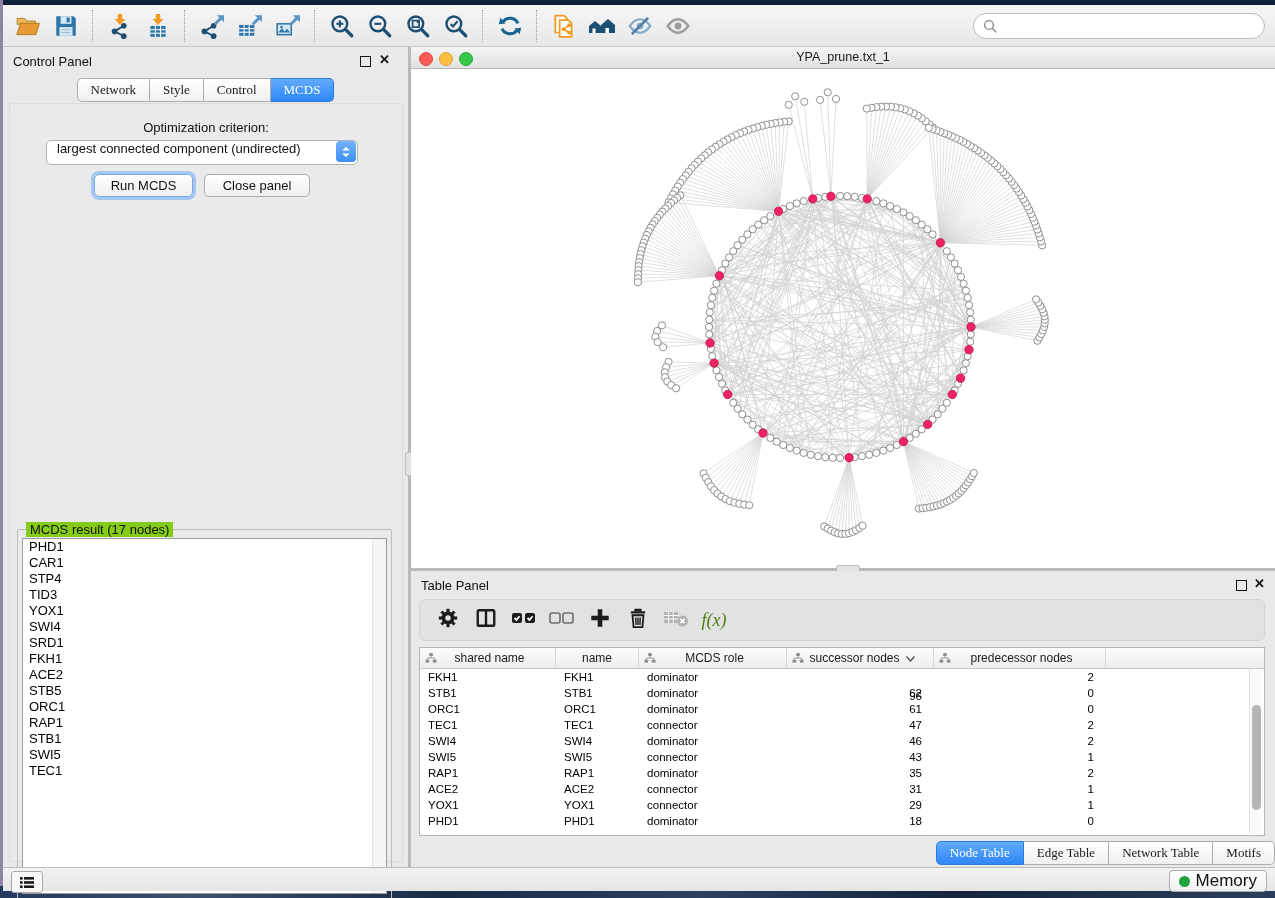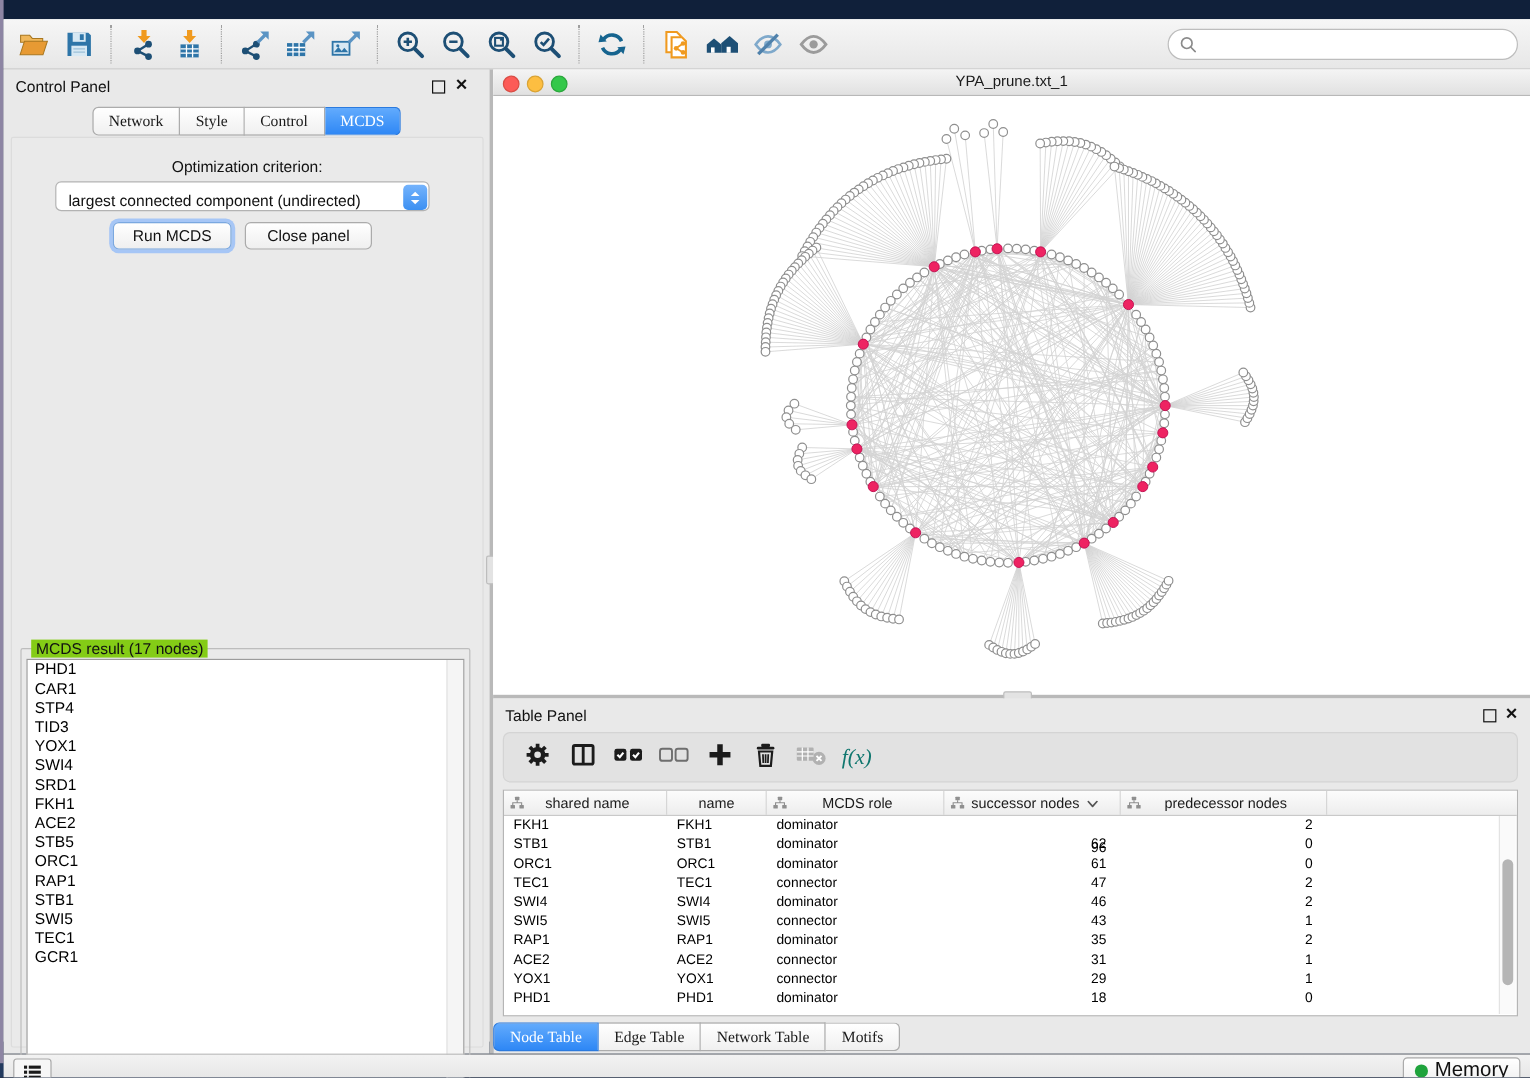--- a/index.html
+++ b/index.html
@@ -1,20 +1,20 @@
 <!DOCTYPE html>
 <html><head>
 <meta charset="utf-8">
 <style>
   html,body{margin:0;padding:0;background:#0e1a30;font-family:"Liberation Sans",sans-serif;}
   #stage{position:relative;width:1275px;height:898px;overflow:hidden;background:#10203a;}
   #wall-left{position:absolute;left:0;top:0;width:3px;height:888px;background:#8d85a3;}
   #desktop{position:absolute;left:0;top:886px;width:1275px;height:12px;
     background:linear-gradient(90deg,#233a5e,#3c5170 15%,#1a2b47 35%,#2c4161 55%,#16243d 75%,#2a3e5c);}
-  #window{position:absolute;left:3px;top:16px;width:1272px;height:852px;background:#ececec;}
+  #window{position:absolute;left:3px;top:5px;width:1272px;height:852px;background:#ececec;}
 
   
   #toolbar{position:absolute;left:0;top:0;width:1272px;height:42px;
     background:linear-gradient(#f6f6f6,#e7e7e7);border-bottom:1px solid #c6c6c6;
     display:flex;align-items:center;padding:0 6px;box-sizing:border-box;}
   #toolbar-groups{display:flex;align-items:center;}
   .tool-btn{width:38px;height:34px;display:flex;align-items:center;justify-content:center;cursor:pointer;}
   .tool-btn svg{display:block;}
   .tool-sep{width:1px;height:32px;border-left:1px dotted #9f9f9f;margin:0 7px;}
   #search-box{position:absolute;right:10px;top:8px;width:292px;height:26px;background:#fff;
@@ -34,21 +34,21 @@
     padding:3px 13px;font-size:13px;color:#1a1a1a;cursor:pointer;white-space:nowrap;}
   .seg .tab:first-child{border-left:1px solid #acacac;border-radius:5px 0 0 5px;}
   .seg .tab:last-child{border-radius:0 5px 5px 0;}
   .seg .tab.active{background:linear-gradient(#62abfd,#2e87f5);color:#fff;border-color:#2b7ade;}
   #control-tabs-wrap{position:absolute;left:0;top:31px;width:100%;text-align:center;}
 
   #cp-inner{position:absolute;left:6px;top:56px;width:392px;height:757px;background:#eaeaea;
     border:1px solid #dcdcdc;border-radius:2px;}
   #opt-label{position:absolute;left:0;top:16px;width:100%;text-align:center;font-size:13px;color:#111;}
   #criterion-select{position:absolute;left:36px;top:36px;width:312px;height:25px;background:#fff;
-    border:1px solid #b3b3b3;border-radius:5px;display:flex;align-items:flex-end;cursor:pointer;box-sizing:border-box;}
+    border:1px solid #b3b3b3;border-radius:5px;display:flex;align-items:flex-start;cursor:pointer;box-sizing:border-box;}
   #criterion-select .sel-text{font-size:13px;color:#111;padding-left:10px;flex:1;white-space:nowrap;}
   #criterion-select .spinner{width:20px;height:21px;margin-right:1px;border-radius:4px;
     background:linear-gradient(#74b3fc,#3c90f2);display:flex;align-items:center;justify-content:center;}
   .mac-btn{position:absolute;background:linear-gradient(#ffffff,#efefef);border:1px solid #ababab;
     border-radius:5px;font-size:13px;color:#111;text-align:center;line-height:21px;height:23px;cursor:pointer;box-sizing:border-box;}
   #run-btn{left:84px;top:70px;width:99px;box-shadow:0 0 0 3px rgba(110,168,255,.55);border-color:#7aa8e0;}
   #closepanel-btn{left:194px;top:70px;width:106px;}
 
   #result-group{position:absolute;left:7px;top:425px;width:373px;height:370px;border:1px solid #bdbdbd;border-radius:2px;}
   #result-title{position:absolute;left:8px;top:-8px;background:#84cc16;padding:0 4px;font-size:13px;color:#111;}
@@ -73,36 +73,36 @@
   #tl-green{left:48px;background:#34c84a;border:0.5px solid #2aa73c;}
   #net-title{position:absolute;left:0;top:3px;width:100%;text-align:center;font-size:12.5px;color:#1a1a1a;}
   #net-canvas{position:absolute;left:0;top:22px;width:864px;height:499px;background:#fff;overflow:hidden;}
 
   
   #table-panel{position:absolute;left:408px;top:566px;width:864px;height:296px;background:#e9e9e9;}
   #tp-float{right:28px;} #tp-close{right:10px;}
   #tp-toolbar{position:absolute;left:8px;top:28px;width:846px;height:42px;background:#e2e2e2;
     border:1px solid #d4d4d4;border-radius:6px;display:flex;align-items:center;padding-left:12px;box-sizing:border-box;gap:6px;}
   .tp-btn{width:32px;height:32px;display:flex;align-items:center;justify-content:center;cursor:pointer;}
-  #fx-btn{font-family:"Liberation Serif",serif;font-style:italic;font-size:18px;color:#0f766e;}
+  #fx-btn{font-family:"Liberation Serif",serif;font-style:italic;font-size:18px;color:#4d7c0f;}
 
   #table-box{position:absolute;left:8px;top:76px;width:846px;height:189px;background:#fff;border:1px solid #b5b5b5;box-sizing:border-box;}
   #thead{display:flex;height:20px;background:linear-gradient(#fcfcfc,#ededed);border-bottom:1px solid #c9c9c9;
     font-size:12px;color:#1a1a1a;}
   .th{position:relative;display:flex;align-items:center;justify-content:center;gap:4px;
     border-right:1px solid #d6d6d6;box-sizing:border-box;height:100%;}
   .th .sitemap{position:absolute;left:5px;top:4px;}
   .th.filler{flex:1;border-right:none;}
   #tbody .tr{display:flex;height:16px;align-items:center;font-size:11.5px;color:#000;}
   .td{box-sizing:border-box;overflow:hidden;white-space:nowrap;}
   .td.l{padding-left:8px;} .td.r{text-align:right;padding-right:12px;}
   #tbl-scroll{position:absolute;right:1px;top:21px;bottom:1px;width:13px;background:#fafafa;border-left:1px solid #e3e3e3;}
   #tbl-thumb{position:absolute;left:2px;top:36px;width:9px;height:105px;background:#b5b5b5;border-radius:5px;}
 
-  #table-tabs-wrap{position:absolute;left:0;top:270px;width:100%;text-align:left;}
+  #table-tabs-wrap{position:absolute;left:0;top:270px;width:100%;text-align:right;}
 
   
   #status-bar{position:absolute;left:0;top:862px;width:1272px;height:24px;
     background:linear-gradient(#f2f2f2,#e5e5e5);border-top:1px solid #bcbcbc;box-sizing:border-box;}
   #list-btn{position:absolute;left:8px;top:3px;width:30px;height:20px;background:#f7f7f7;border:1px solid #a8a8a8;
     border-radius:3px;display:flex;align-items:center;justify-content:center;cursor:pointer;}
   #memory-btn{position:absolute;right:8px;top:2px;height:20px;background:linear-gradient(#ffffff,#f0f0f0);
     border:1px solid #ababab;border-radius:4px;display:flex;align-items:center;gap:6px;padding:0 9px;cursor:pointer;}
   #memory-dot{width:11px;height:11px;border-radius:50%;background:#1fa33c;}
   #memory-btn span{font-size:17px;color:#111;}
@@ -373,21 +373,20 @@
                 <div class="mcds-item">SWI4</div>
                 <div class="mcds-item">SRD1</div>
                 <div class="mcds-item">FKH1</div>
                 <div class="mcds-item">ACE2</div>
                 <div class="mcds-item">STB5</div>
                 <div class="mcds-item">ORC1</div>
                 <div class="mcds-item">RAP1</div>
                 <div class="mcds-item">STB1</div>
                 <div class="mcds-item">SWI5</div>
                 <div class="mcds-item">TEC1</div>
-                <div class="mcds-item">GCR1</div>
               </div>
             <div id="result-scroll"></div>
           </div>
         </div>
       </div>
     </div>
 
     <div id="v-split">
         <div id="v-grip"></div>
       </div>

